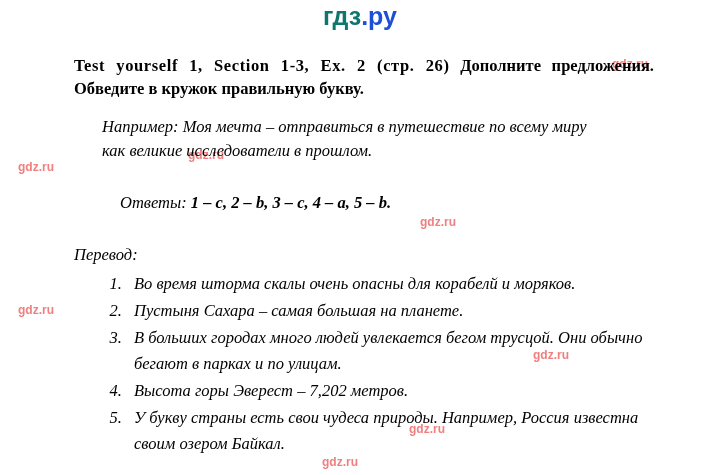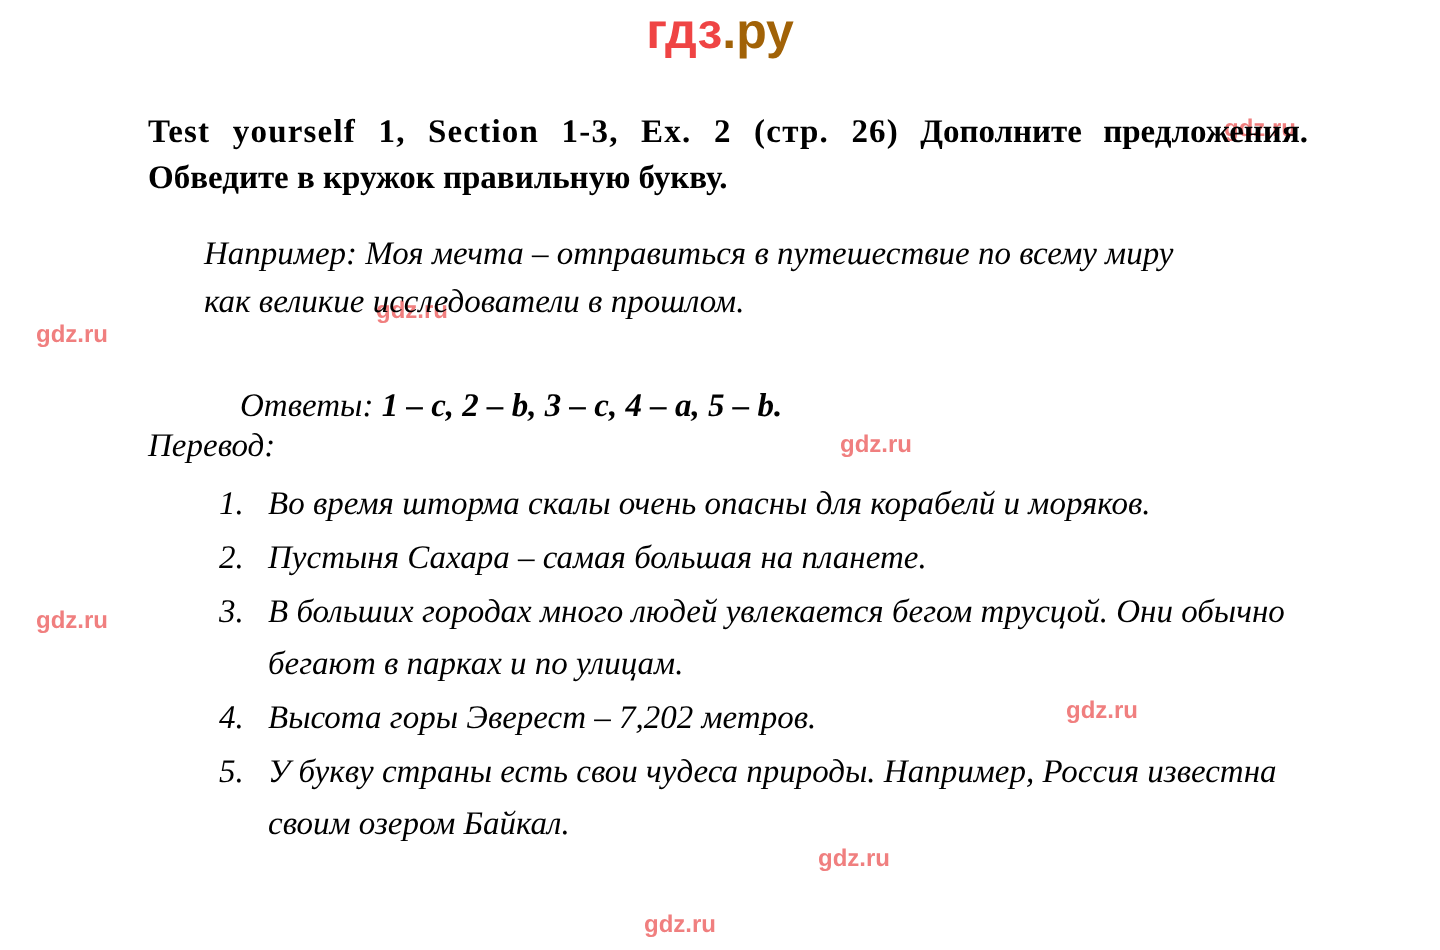--- a/index.html
+++ b/index.html
@@ -25,22 +25,22 @@
     position: absolute;
     top: 2px;
     left: 0;
     width: 720px;
     text-align: center;
     font-family: "Liberation Sans", sans-serif;
     font-weight: bold;
     font-size: 25px;
     letter-spacing: 0px;
   }
-  .site-logo .blk { color: #ef4444; }
-  .site-logo .red { color: #a16207; }
+  .site-logo .blk { color: #0f766e; }
+  .site-logo .red { color: #1d4ed8; }
 
   
   .wm {
     position: absolute;
     font-family: "Liberation Sans", sans-serif;
     font-weight: bold;
     font-size: 12px;
     color: #f07f7f;
     white-space: nowrap;
   }
@@ -81,20 +81,21 @@
     font-size: 16.5px;
   }
   .answers .lbl {
     font-style: italic;
   }
   .answers .vals {
     font-style: italic;
     font-weight: bold;
   }
   .translation-label {
+    margin-top: 32px;
     margin-left: 0px;
     font-style: italic;
     font-size: 16.5px;
   }
   ol.translations {
     margin: 6px 0 0 0;
     padding-left: 52px;
     font-style: italic;
     font-size: 16.5px;
     line-height: 1.58;

